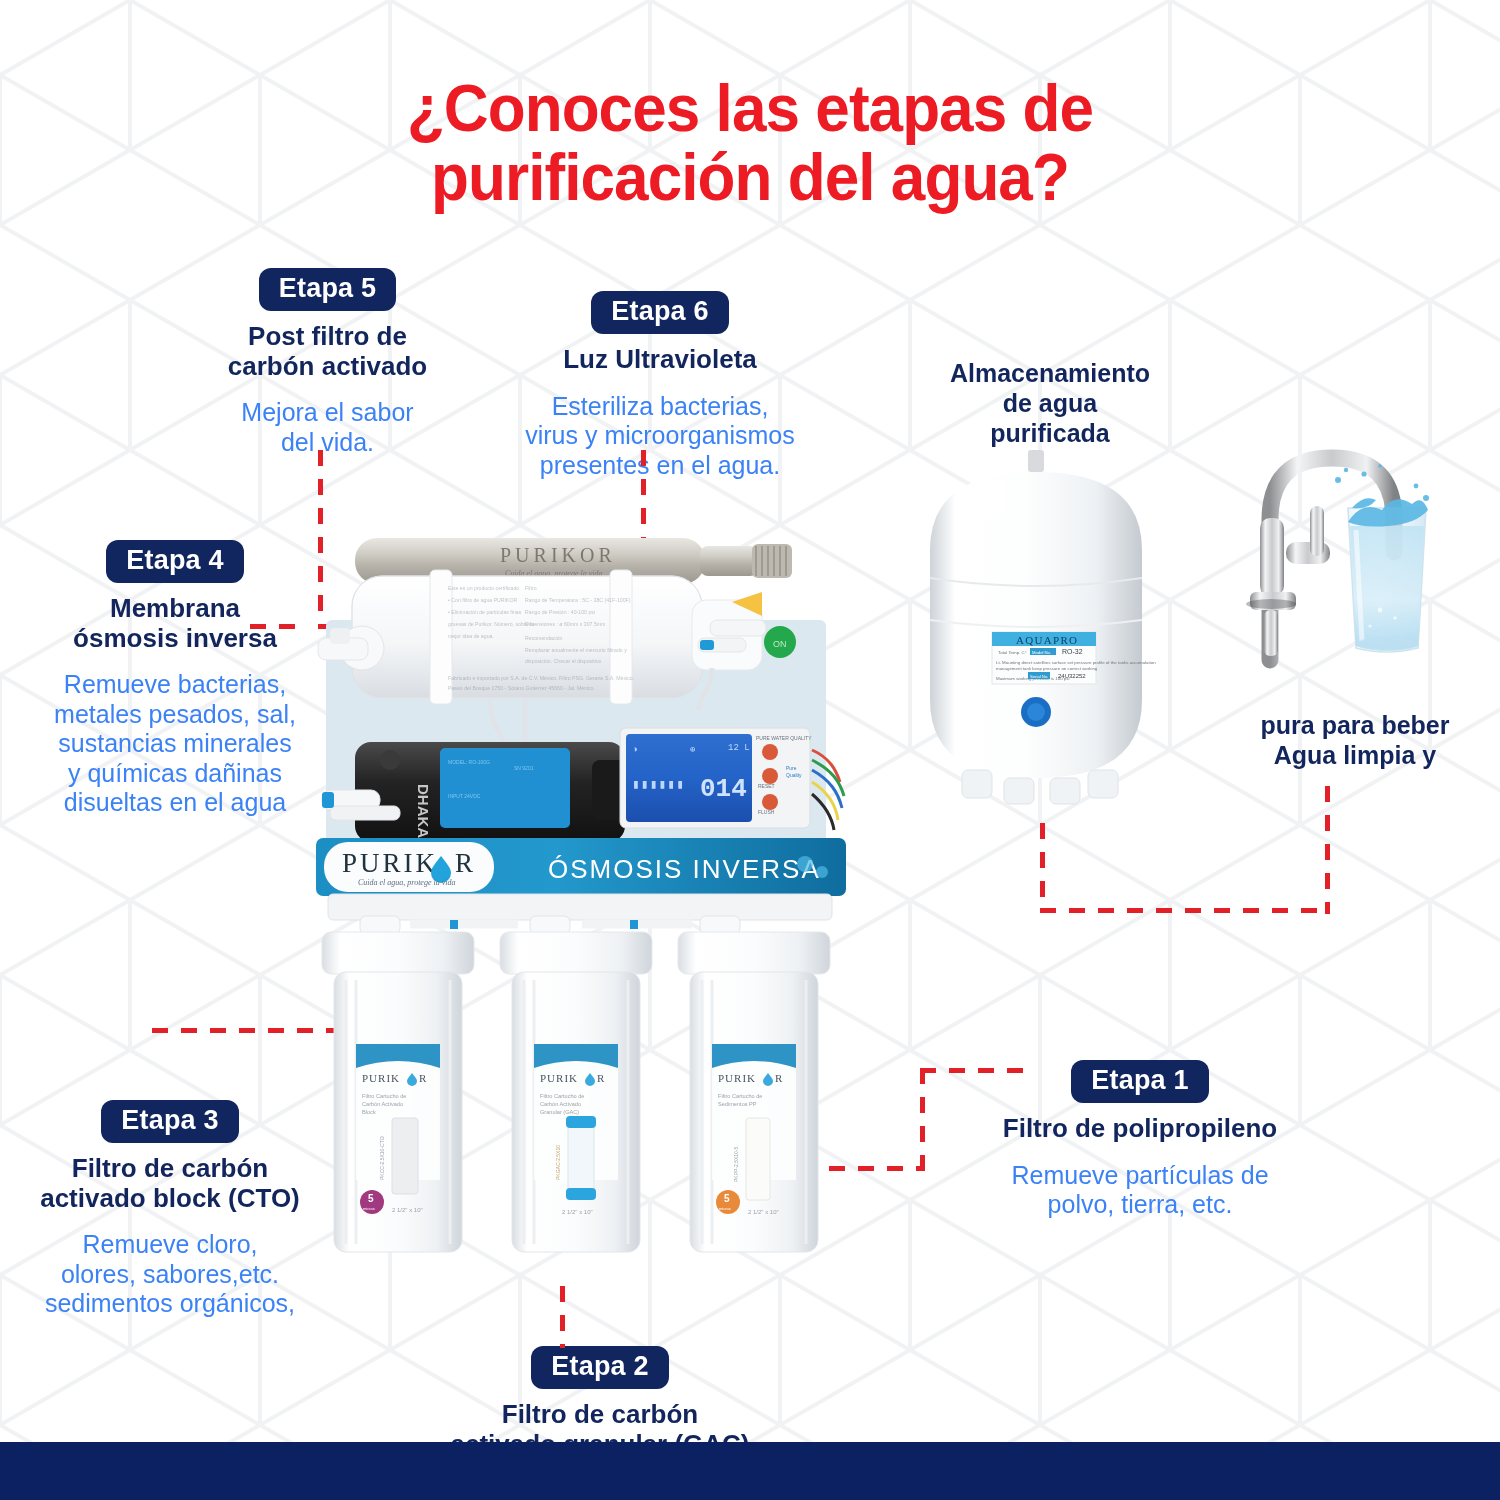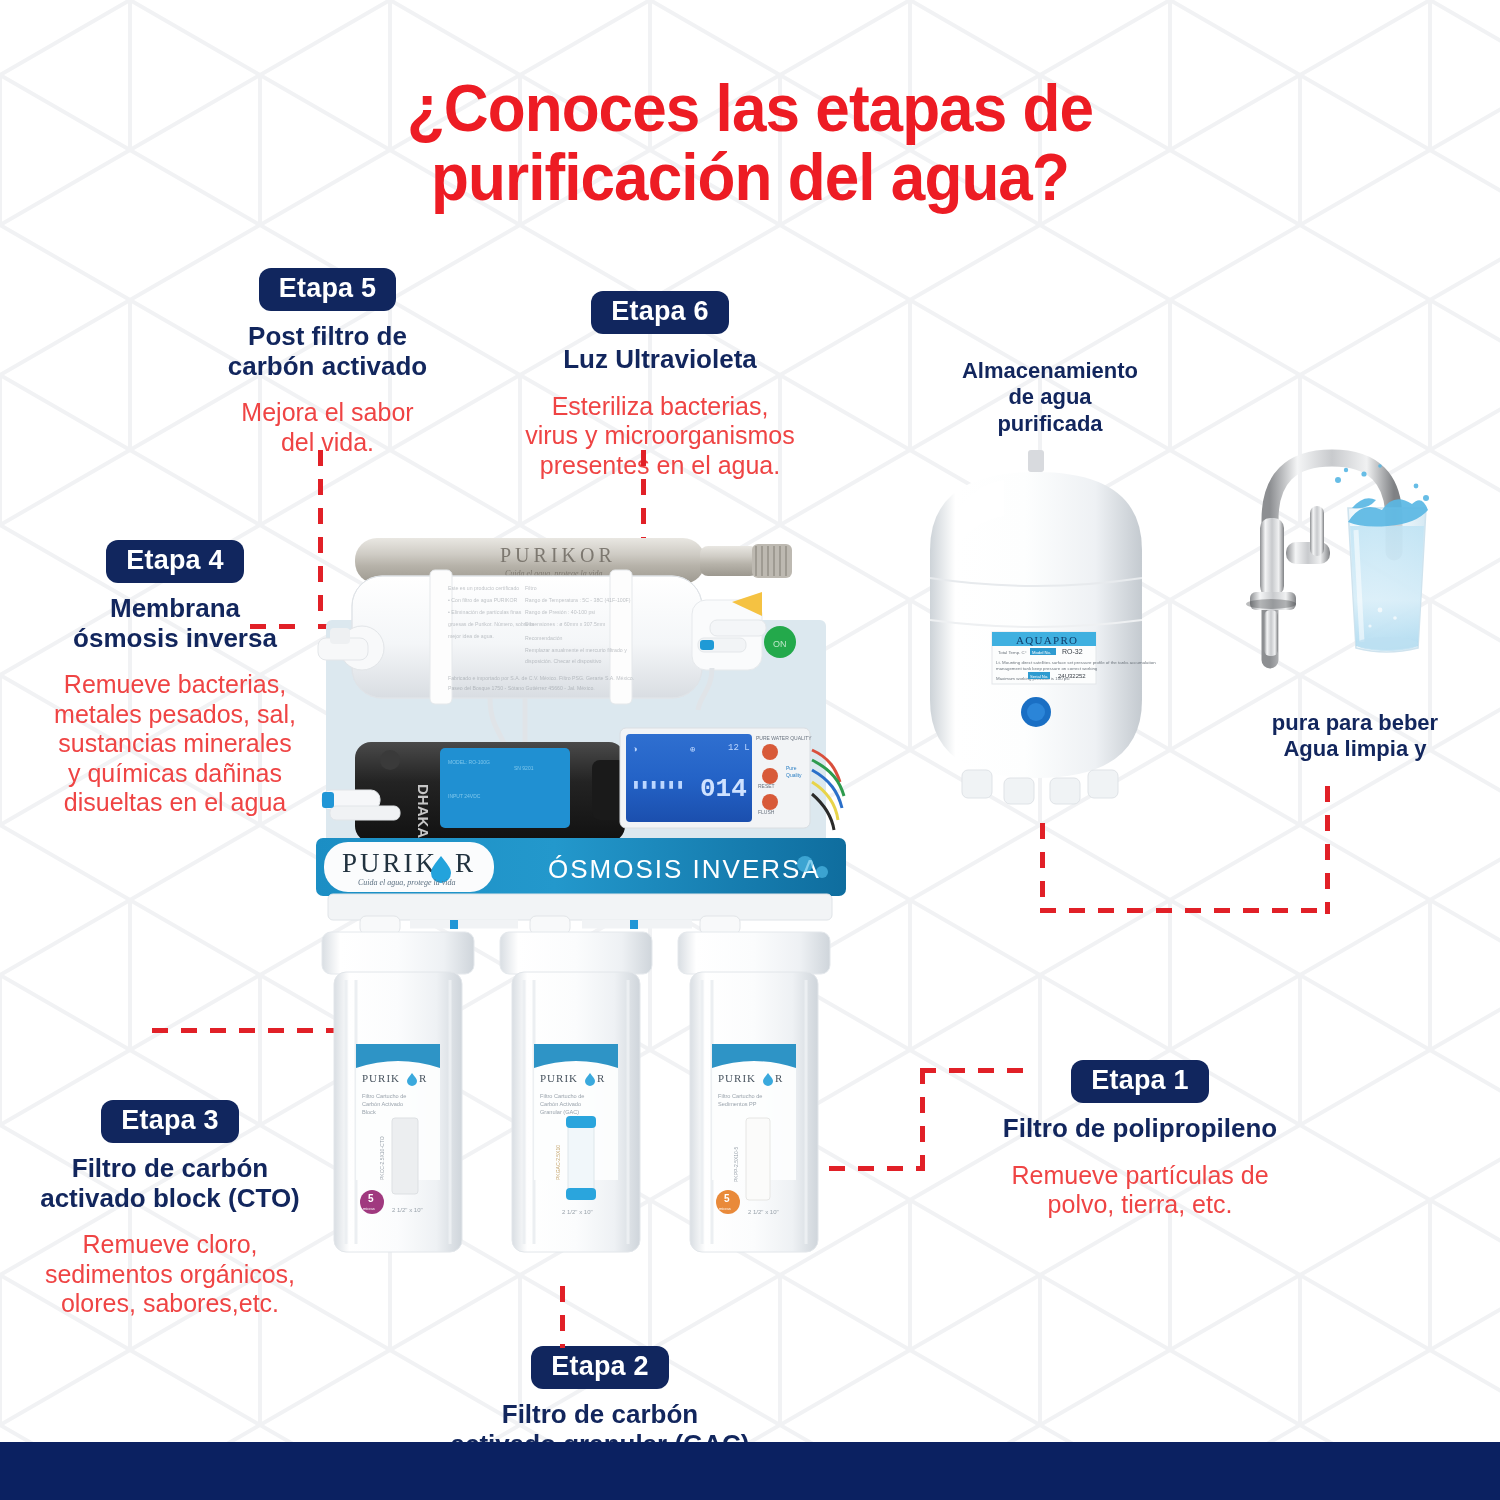--- a/index.html
+++ b/index.html
@@ -54,34 +54,34 @@
 
   .block { position:absolute; }
   .block .title {
     color:#12265d;
     font-weight:bold;
     font-size:26px;
     line-height:1.14;
     margin-top:11px;
   }
   .block .desc {
-    color:#ef4444;
+    color:#3b82f6;
     font-size:25px;
     line-height:1.18;
     margin-top:17px;
     font-weight:normal;
   }
   .center { text-align:center; }
 
   
   .plainhead {
     position:absolute;
     color:#12265d;
     font-weight:bold;
-    font-size:22px;
+    font-size:25px;
     line-height:1.2;
     text-align:center;
   }
 
   
   .dash-h, .dash-v { position:absolute; }
   .dash-h {
     height:5px;
     background-image:linear-gradient(to right,#e12027 0 55%,rgba(0,0,0,0) 55% 100%);
     background-size:29px 5px;
@@ -524,22 +524,22 @@
   </div>
 
   <div class="block center" style="left:10px; top:1072px; width:320px;">
     <div class="badge">Etapa 3</div>
     <div class="title">
       <div>Filtro de carbón</div>
       <div>activado block (CTO)</div>
     </div>
     <div class="desc">
       <div>Remueve cloro,</div>
+      <div>olores, sabores,etc.</div>
       <div>sedimentos orgánicos,</div>
-      <div>olores, sabores,etc.</div>
     </div>
   </div>
 
   <div class="block center" style="left:400px; top:1318px; width:400px;">
     <div class="badge">Etapa 2</div>
     <div class="title">
       <div>Filtro de carbón</div>
       <div>activado granular (GAC)</div>
     </div>
   </div>

